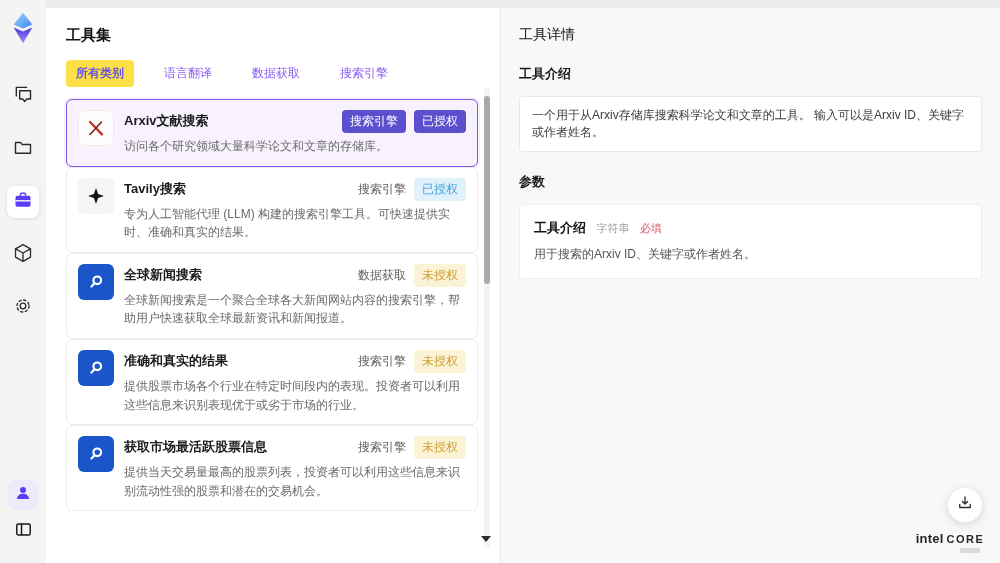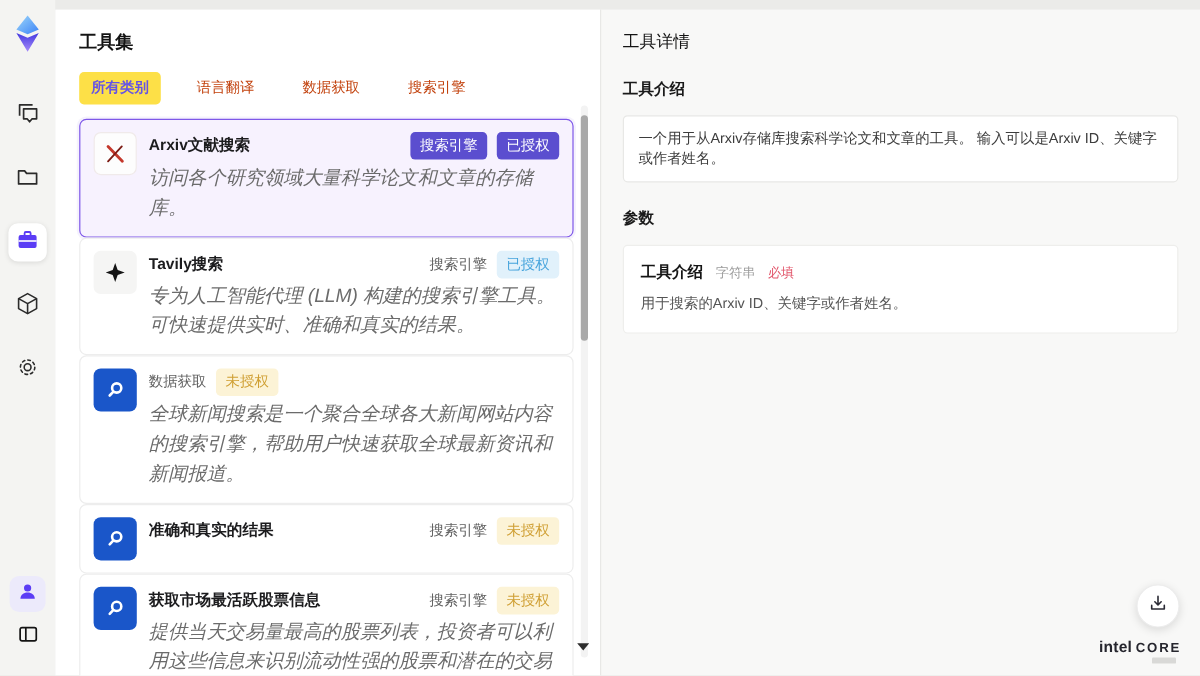--- a/index.html
+++ b/index.html
@@ -12,39 +12,39 @@
   .nav { position:absolute; left:0; top:80px; width:46px; display:flex; flex-direction:column; align-items:center; gap:21px; }
   .nav-item { width:32px; height:32px; display:flex; align-items:center; justify-content:center; border-radius:8px; cursor:pointer; }
   .nav-item.active { background:#ffffff; box-shadow:0 1px 4px rgba(0,0,0,.10); }
   .sidebar-bottom { position:absolute; left:0; bottom:18px; width:46px; display:flex; flex-direction:column; align-items:center; gap:7px; }
   .avatar-wrap { width:30px; height:30px; border-radius:8px; background:#eceafb; display:flex; align-items:center; justify-content:center; cursor:pointer; }
 
   
   .list-panel { position:absolute; left:46px; top:8px; width:454px; height:555px; background:#ffffff; padding:18px 0 0 20px; }
   .list-title { font-size:15px; font-weight:bold; color:#141414; }
   .tabs { display:flex; align-items:center; gap:20px; margin-top:15px; }
-  .tab { font-size:12px; color:#c2410c; padding:5px 10px; border-radius:4px; cursor:pointer; white-space:nowrap; }
+  .tab { font-size:12px; color:#8b5cf6; padding:5px 10px; border-radius:4px; cursor:pointer; white-space:nowrap; }
   .tab.active { background:#fde047; color:#6553e6; font-weight:bold; }
   .tool-list { margin-top:12px; width:412px; }
   .tool-card { background:#fff; border:1px solid #ededed; border-radius:6px; padding:10px 11px; display:flex; gap:10px; cursor:pointer; }
   .tool-card.selected { border:1.5px solid #7e57e8; background:#f7f2fe; box-shadow:0 0 0 2px rgba(126,87,232,.08); }
   .tool-icon { width:36px; height:36px; border-radius:6px; flex:none; display:flex; align-items:center; justify-content:center; }
   .tool-icon.white { background:#fdfdfd; border:1px solid #f0eaea; }
   .tool-icon.gray { background:#f5f5f4; }
   .tool-icon.blue { background:#1a56c9; }
   .tool-main { flex:1; min-width:0; }
   .tool-head { display:flex; align-items:flex-start; }
   .tool-name { font-size:13px; font-weight:bold; color:#1c1c1e; flex:1; padding-top:2px; }
   .tool-tags { display:flex; align-items:center; gap:8px; flex:none; }
   .badge { font-size:12px; border-radius:4px; padding:3px 8px; white-space:nowrap; }
   .badge-solid { background:#5b4ecf; color:#ffffff; }
   .badge-blue { background:#e1f1fb; color:#47a4dc; }
   .badge-yellow { background:#fcf3d6; color:#cf9f33; }
   .cat-plain { font-size:12px; color:#5f5f5f; padding:3px 0; white-space:nowrap; }
-  .tool-desc { font-size:16px; color:#6b6b6b; line-height:1.55; margin-top:4px;font-style:italic; }
+  .tool-desc { font-size:12px; color:#6b6b6b; line-height:1.55; margin-top:4px; }
 
   
   .scroll-track { position:absolute; right:10px; top:80px; width:6px; height:460px; background:#f3f3f3; border-radius:3px; }
   .scroll-thumb { position:absolute; left:0; top:8px; width:6px; height:188px; background:#a9a9a9; border-radius:3px; }
   .scroll-down { position:absolute; right:9px; top:528px; width:0; height:0; border-left:5px solid transparent; border-right:5px solid transparent; border-top:6px solid #2c2c2c; cursor:pointer; }
 
   
   .detail-panel { position:absolute; left:500px; top:8px; width:500px; height:555px; background:#f8f8f7; border-left:1px solid #e8e8e6; padding:18px 18px 0 18px; }
   .detail-title { font-size:14px; font-weight:normal; color:#141414; }
   .section-head { font-size:13px; font-weight:bold; color:#1a1a1a; margin-top:21px; }
@@ -198,20 +198,21 @@
 
     <div class="tool-card">
       <div class="tool-icon blue">
         <svg width="20" height="20" viewBox="0 0 24 24" fill="none" stroke="#fff" stroke-width="2.6" stroke-linecap="round">
           <circle cx="13.5" cy="10" r="4.6"></circle>
           <path d="M10 13.8L6.5 17.5"></path>
         </svg>
       </div>
       <div class="tool-main">
         <div class="tool-head">
+          <div class="tool-name">全球新闻搜索</div>
           <div class="tool-tags">
             <span class="cat-plain">数据获取</span>
             <span class="badge badge-yellow">未授权</span>
           </div>
         </div>
         <div class="tool-desc">全球新闻搜索是一个聚合全球各大新闻网站内容的搜索引擎，帮助用户快速获取全球最新资讯和新闻报道。</div>
       </div>
     </div>
 
     <div class="tool-card">
@@ -222,20 +223,21 @@
         </svg>
       </div>
       <div class="tool-main">
         <div class="tool-head">
           <div class="tool-name">准确和真实的结果</div>
           <div class="tool-tags">
             <span class="cat-plain">搜索引擎</span>
             <span class="badge badge-yellow">未授权</span>
           </div>
         </div>
+        <div class="tool-desc">提供股票市场各个行业在特定时间段内的表现。投资者可以利用这些信息来识别表现优于或劣于市场的行业。</div>
       </div>
     </div>
 
     <div class="tool-card">
       <div class="tool-icon blue">
         <svg width="20" height="20" viewBox="0 0 24 24" fill="none" stroke="#fff" stroke-width="2.6" stroke-linecap="round">
           <circle cx="13.5" cy="10" r="4.6"></circle>
           <path d="M10 13.8L6.5 17.5"></path>
         </svg>
       </div>

